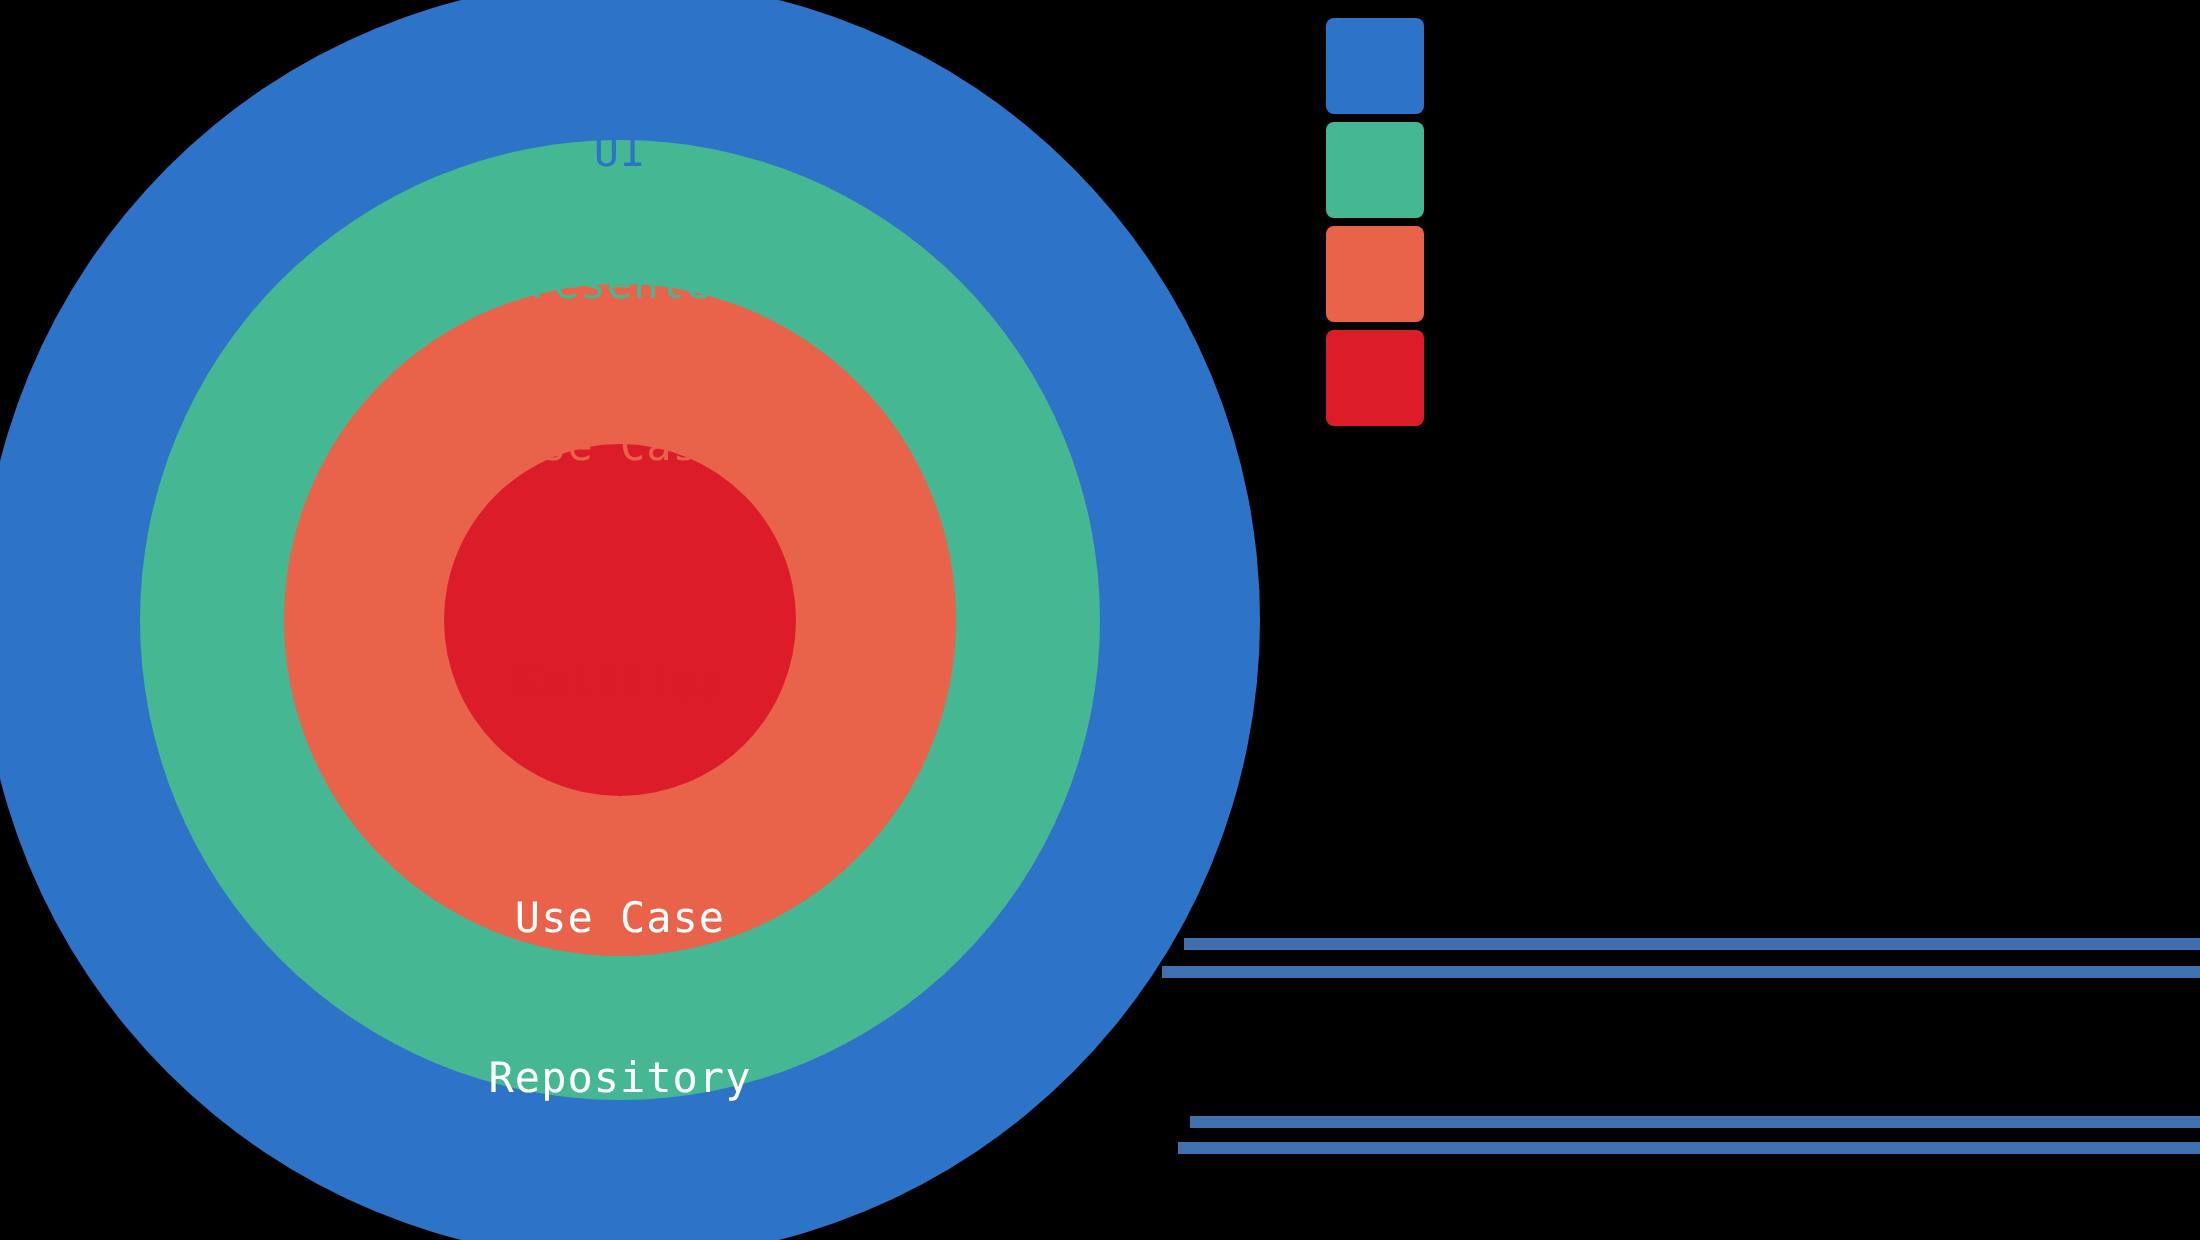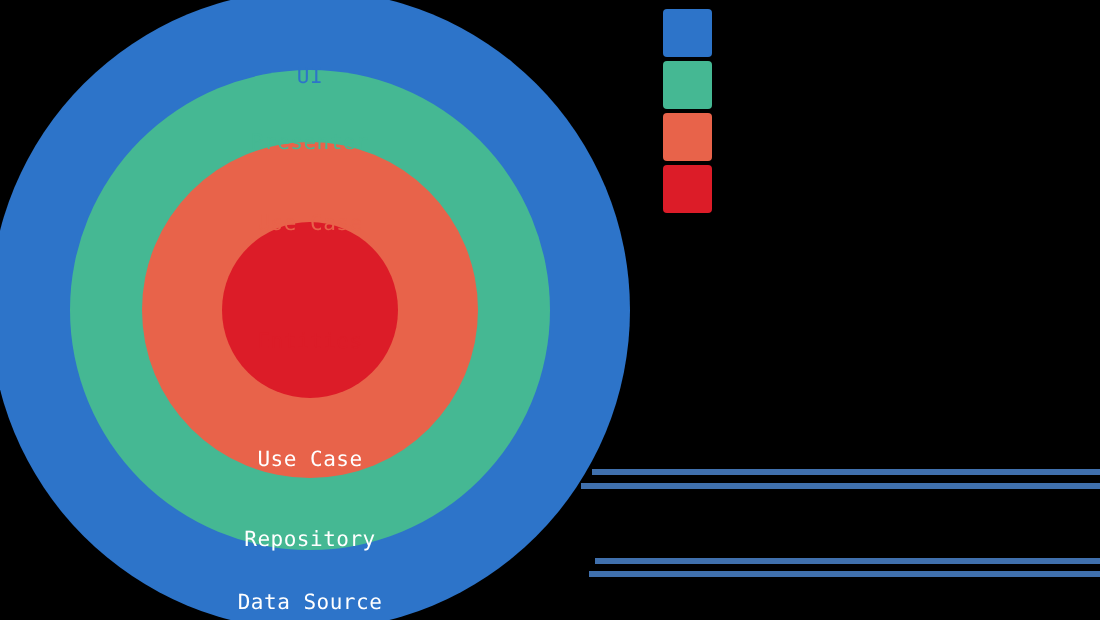--- a/index.html
+++ b/index.html
@@ -101,21 +101,20 @@
     <div class="ring" style="left: 310px; top: 310px; width: 336px; height: 336px; background: rgb(232, 99, 74); z-index: 12;"></div>
     <div class="ring" style="left: 310px; top: 310px; width: 176px; height: 176px; background: rgb(220, 28, 40); z-index: 13;"></div>
 
     <div class="ring-label" style="top: 45px; left: 310px; font-size: 21px; color: rgb(45, 116, 201); z-index: 40;">UI</div>
     <div class="ring-label" style="top: 111px; left: 310px; font-size: 21px; color: rgb(69, 184, 147); z-index: 40;">Presenter</div>
     <div class="ring-label" style="top: 192px; left: 310px; font-size: 21px; color: rgb(232, 99, 74); z-index: 40;">Use Case</div>
     <div class="ring-label" style="top: 310px; left: 310px; font-size: 21px; color: rgb(220, 28, 40); z-index: 40;">Entities</div>
 
     <div class="ring-label" style="top: 428px; left: 310px; font-size: 21px; color: rgb(255, 255, 255); z-index: 40;">Use Case</div>
     <div class="ring-label" style="top: 508px; left: 310px; font-size: 21px; color: rgb(255, 255, 255); z-index: 40; text-align: right;">Repository</div>
-    <div class="ring-label" style="top: 571px; left: 310px; font-size: 21px; color: rgb(255, 255, 255); z-index: 40;">Data Source</div>
   </div>
 
   <svg id="arrows" viewBox="0 0 1100 620" width="1100" height="620">
     <g id="arrow-layer">
         <g>
           <rect x="421" y="307.5" width="54" height="5" fill="#000000"></rect>
           <polygon points="401,310 423,298 423,322" fill="#000000"></polygon>
         </g>
         <g>
           <rect x="497" y="307.5" width="53" height="5" fill="#000000"></rect>

